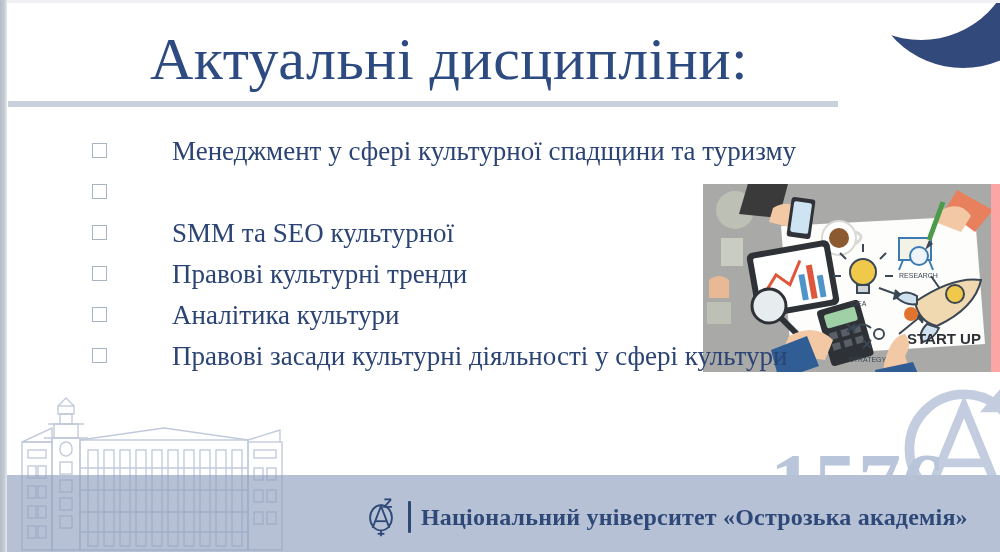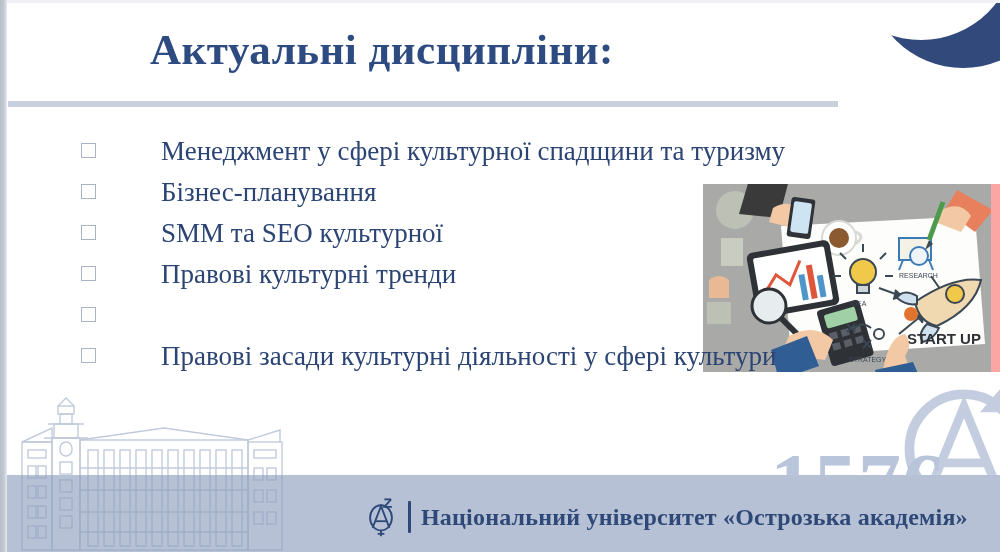--- a/index.html
+++ b/index.html
@@ -86,35 +86,35 @@
   .footer-brand .brand-text{
     font-family:"Liberation Serif",serif;
     font-size:24px;font-weight:700;color:#2e4878;
     white-space:nowrap;letter-spacing:.2px;
   }
 
   
   .title{
     position:absolute;left:150px;top:25px;
     font-family:"Liberation Serif",serif;
-    font-size:43px;font-weight:700;
+    font-size:60px;font-weight:400;
     color:#2d4b80;
     letter-spacing:.5px;
     z-index:20;
     white-space:nowrap;
   }
   .title-rule{
     position:absolute;left:8px;top:101px;width:830px;height:6px;
     background:#c8d0de;
     z-index:20;
   }
 
   
   .list{
-    position:absolute;left:81px;top:134px;
+    position:absolute;left:92px;top:134px;
     z-index:25;
   }
   .list-item{
     display:flex;align-items:flex-start;
     height:41px;
   }
   .bullet{
     width:15px;height:15px;
     border:1.5px solid #a8b3c6;
     background:transparent;
@@ -173,36 +173,36 @@
 
   <div class="list">
 
     <div class="list-item">
       <span class="bullet"></span>
       <span class="item-text">Менеджмент у сфері культурної спадщини та туризму</span>
     </div>
 
     <div class="list-item">
       <span class="bullet"></span>
-      <span class="item-text">Бізнес-планування</span>
     </div>
 
     <div class="list-item">
       <span class="bullet"></span>
       <span class="item-text">SMM та SEO культурної</span>
     </div>
 
     <div class="list-item">
       <span class="bullet"></span>
       <span class="item-text">Правові культурні тренди</span>
     </div>
 
 
     <div class="list-item">
       <span class="bullet"></span>
+      <span class="item-text">Аналітика культури</span>
     </div>
 
     <div class="list-item">
       <span class="bullet"></span>
       <span class="item-text">Правові засади культурні діяльності у сфері культури</span>
     </div>
 
   </div>
 
   <div class="photo">

